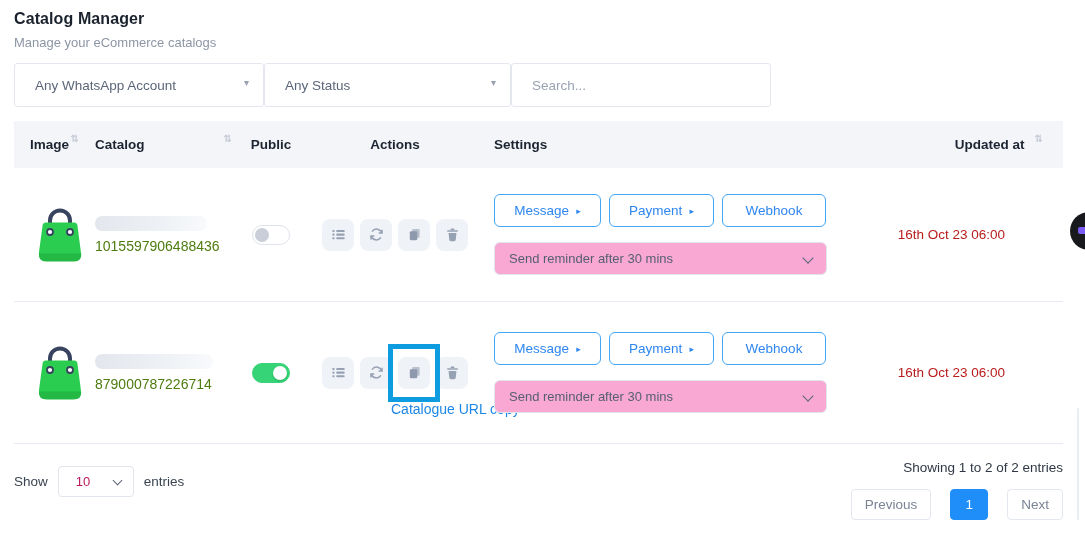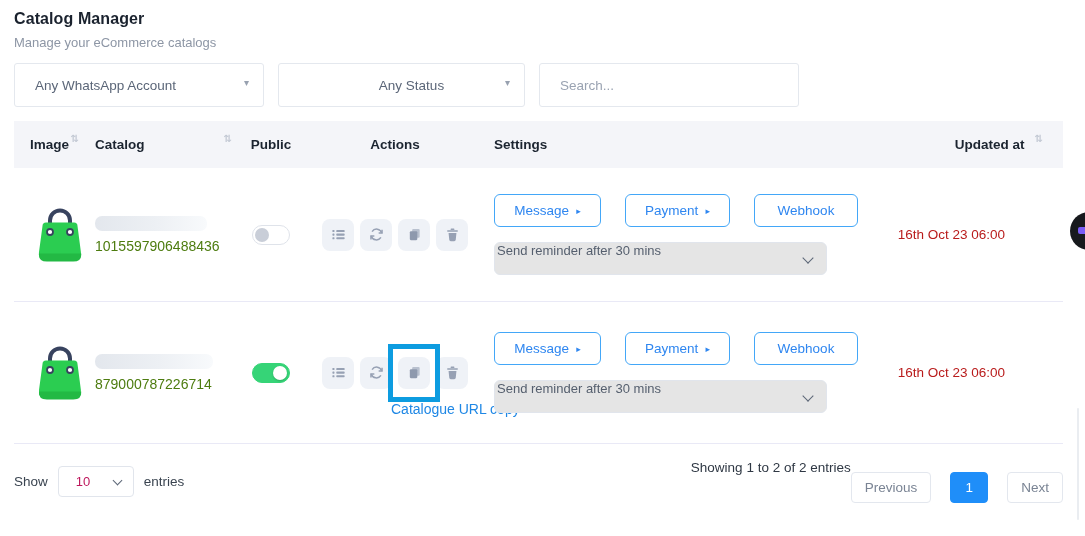--- a/index.html
+++ b/index.html
@@ -9,29 +9,29 @@
     background:#ffffff; color:#2b3440;
     position:relative; overflow:hidden;
   }
   .page { padding:10px 0 0 14px; }
 
   
   .title { font-size:16px; font-weight:bold; color:#1a222e; letter-spacing:.1px; }
   .subtitle { font-size:13px; color:#8d96a5; margin-top:7px; }
 
   
-  .filters { display:flex; gap:14px; margin-top:13px; }
+  .filters { display:flex; margin-top:13px; }
   .selectbox {
     position:relative; height:44px; border:1px solid #e4e8ee; border-radius:3px;
     background:#fff; display:flex; align-items:center; padding-left:20px;
     font-size:13.5px; color:#5b6678; cursor:pointer;
   }
   .selectbox .caret { position:absolute; right:14px; top:13px; font-size:10px; color:#98a1b0; }
   .sel-account { width:250px; }
-  .sel-status  { width:247px;justify-content:center; }
+  .sel-status  { width:247px; }
   .searchbox {
     width:260px; height:44px; border:1px solid #e4e8ee; border-radius:3px;
     padding:0 14px 0 20px; font-size:13.5px; color:#5b6678; outline:none;
     font-family:"Liberation Sans", sans-serif;
   }
   .searchbox::placeholder { color:#9aa3b2; }
 
   
   .table { width:1049px; margin-top:14px; }
   .thead {
@@ -84,48 +84,48 @@
     position:relative; border:5px solid #0d9ce0; padding:8px 5px;
     margin:-13px -10px; display:inline-flex;
   }
   .annotation-label {
     position:absolute; left:-2px; top:calc(100% + 4px); white-space:nowrap;
     font-size:14px; color:#1e87e5;
   }
 
   
   .settings-cell { display:flex; flex-direction:column; }
-  .settings-btns { display:flex; gap:24px; }
+  .settings-btns { display:flex; gap:8px; }
   .s-btn {
     height:33px; border:1.5px solid #43a7f8; border-radius:6px; background:#fff;
     color:#2e86f0; font-size:13.5px; font-family:"Liberation Sans",sans-serif;
     display:flex; align-items:center; justify-content:center; gap:7px; cursor:pointer;
   }
   .s-btn.msg { width:107px; } .s-btn.pay { width:105px; } .s-btn.web { width:104px; }
   .s-btn .sub-arrow { font-size:9px; margin-top:1px; }
   .reminder {
     margin-top:15px; width:333px; height:33px; border:1px solid #e1e5ec; border-radius:6px;
-    display:flex; align-items:flex-start; padding-left:2px; position:relative;
-    font-size:13px; color:#555f6e; cursor:pointer; background:#e5e5e5;
+    display:flex; align-items:center; padding-left:14px; position:relative;
+    font-size:13px; color:#555f6e; cursor:pointer; background:#f9a8d4;
   }
   .chev { position:absolute; right:14px; top:11px; width:8px; height:8px;
     border-right:1.7px solid #5c6677; border-bottom:1.7px solid #5c6677; transform:rotate(45deg); }
 
   .updated-val { color:#b91c1c; }
 
   
   .footer { display:flex; justify-content:space-between; align-items:flex-start; width:1049px; margin-top:14px; }
   .show-group { display:flex; align-items:center; font-size:13.5px; color:#3a4450; margin-top:8px; }
   .pagesize {
     position:relative; width:76px; height:31px; border:1px solid #e1e5ec; border-radius:4px;
     margin:0 10px; display:flex; align-items:center; padding-left:17px;
     font-size:13px; color:#be185d; cursor:pointer;
   }
   .pagesize .chev { right:12px; top:10px; width:7px; height:7px; }
-  .right-group { display:flex; flex-direction:row; align-items:flex-start; }
+  .right-group { display:flex; flex-direction:column; align-items:flex-end; }
   .summary { font-size:13.5px; color:#2f3844; margin-top:2px; }
   .pagination { display:flex; gap:19px; margin-top:14px; }
   .pg-btn {
     height:31px; border:1px solid #e3e7ee; background:#fff; border-radius:4px;
     font-size:13.5px; color:#7a8494; padding:0 13px; cursor:pointer;
     font-family:"Liberation Sans",sans-serif;
   }
   .pg-btn.current { width:38px; background:#1f8ef9; border-color:#1f8ef9; color:#fff; padding:0; }
 
   

